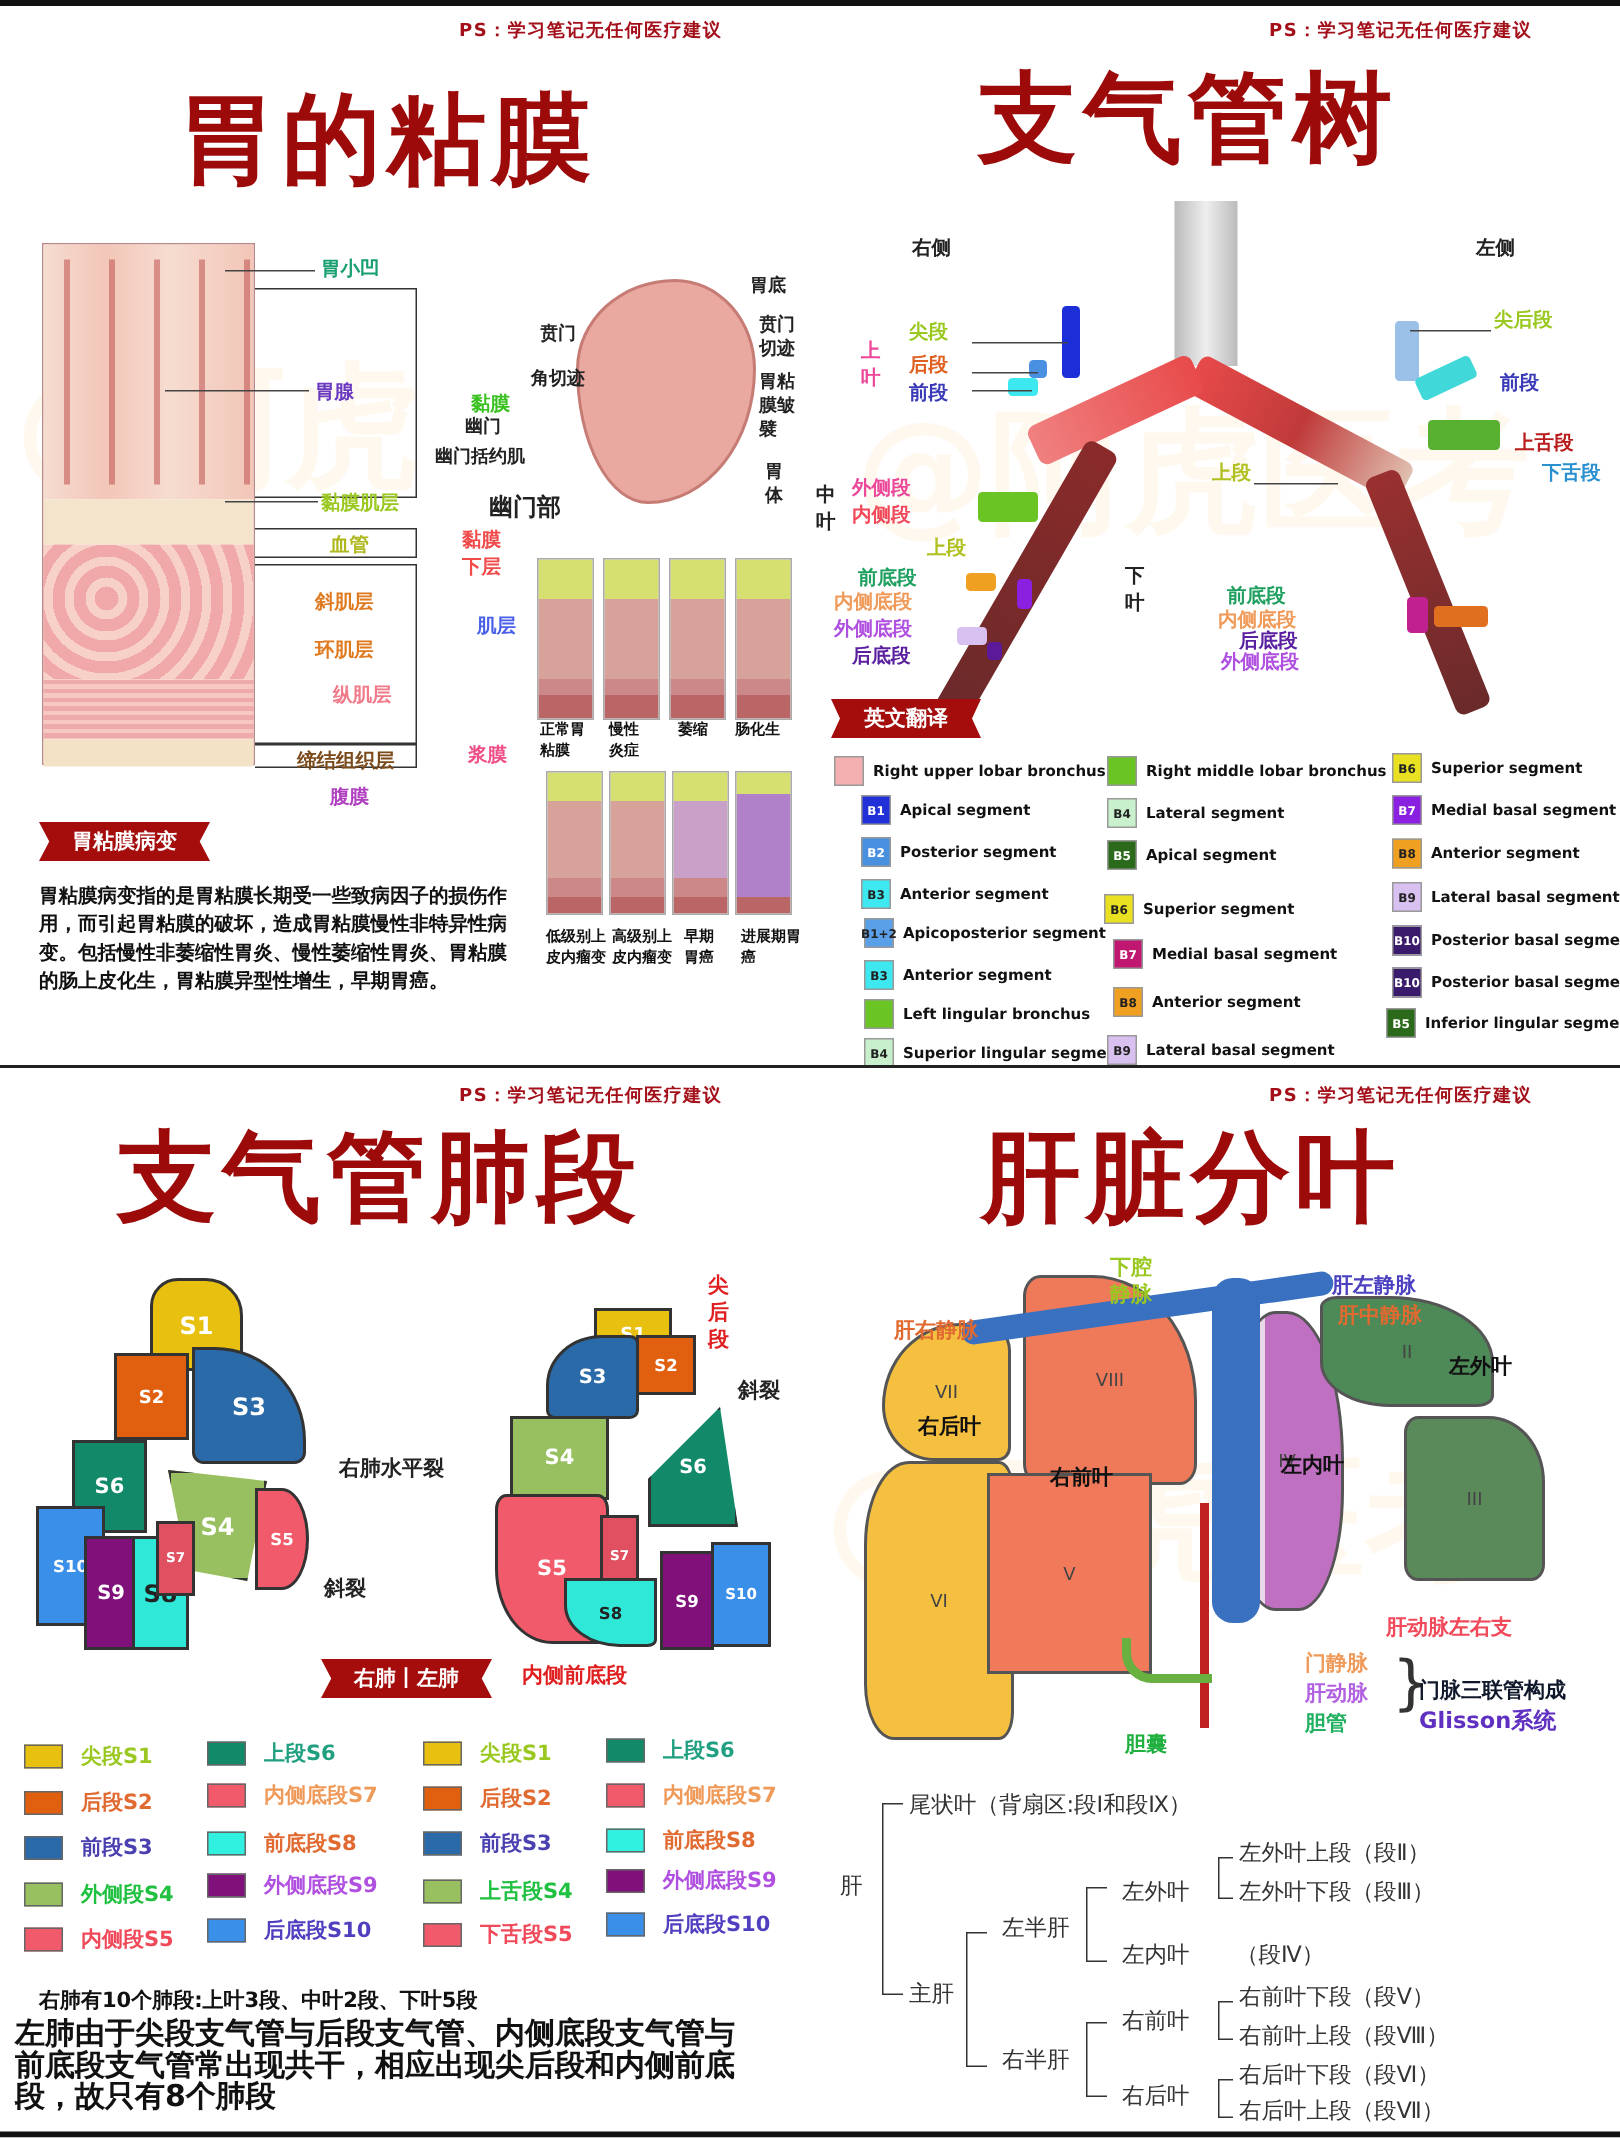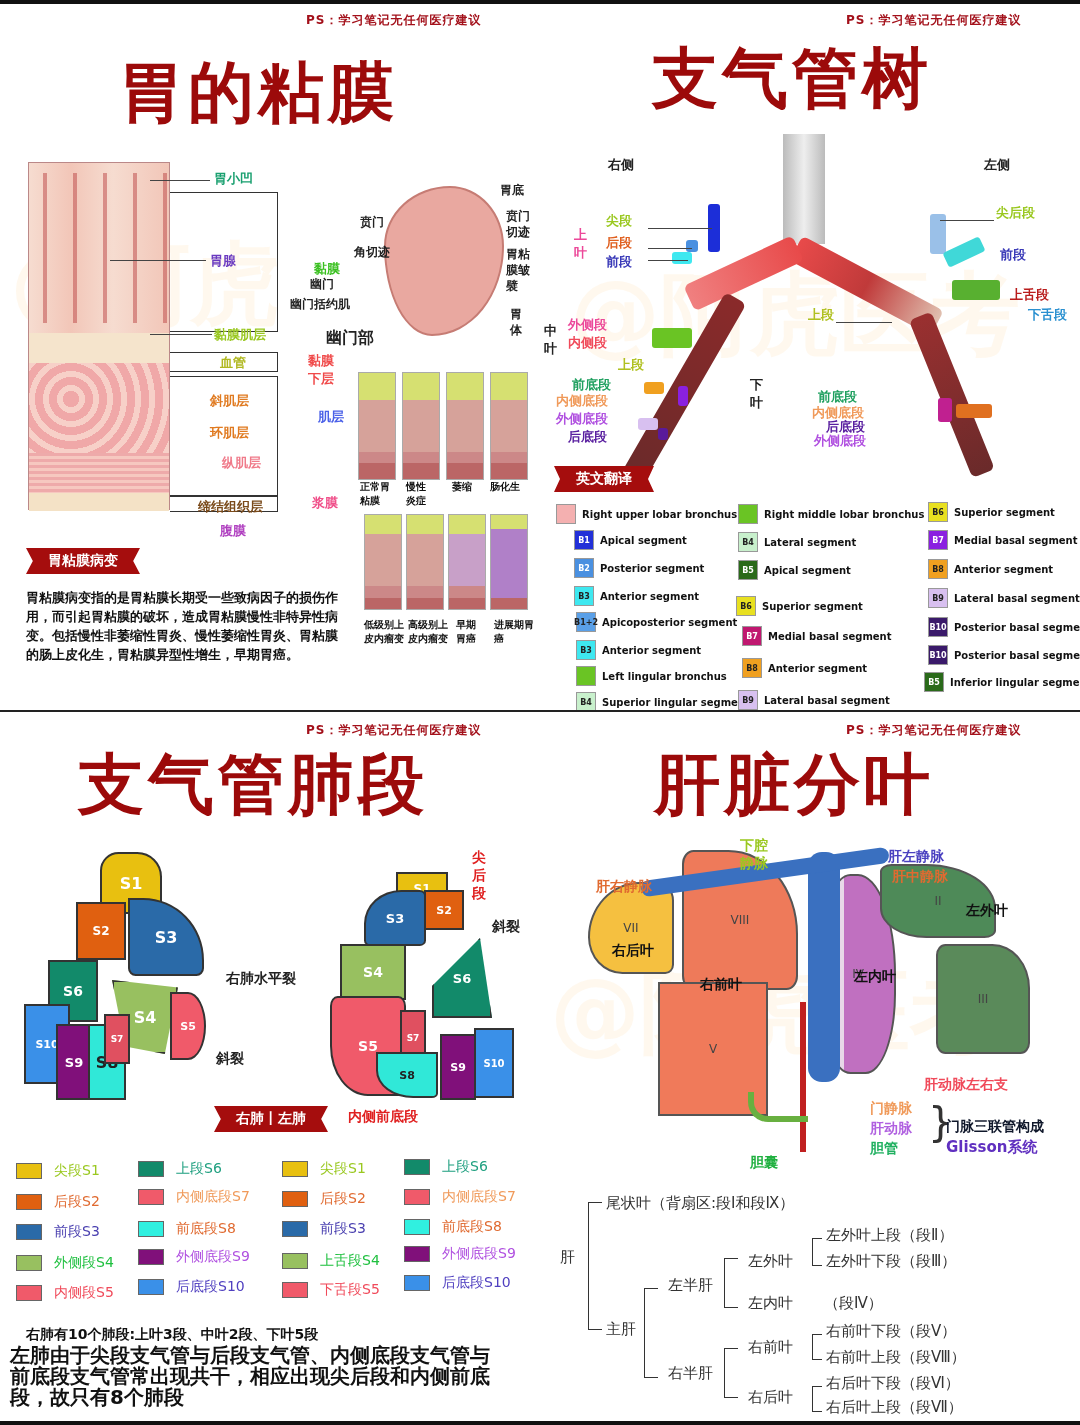--- a/index.html
+++ b/index.html
@@ -23,21 +23,21 @@
 .histo{position:absolute;width:38px;height:108px;background:linear-gradient(#d6e071 0 25%,#d6a29a 25% 75%,#c88 75% 85%,#b66 85% 100%);border:1px solid #aaa}
 .hcap{position:absolute;font-size:10px;font-weight:bold;line-height:14px;text-align:left}
 
 .trachea{position:absolute;left:243px;top:130px;width:42px;height:110px;background:linear-gradient(90deg,#bbb,#eee,#bbb)}
 .br{position:absolute;height:28px;transform-origin:left center;border-radius:6px}
 .seg{position:absolute;width:20px;height:12px;border-radius:3px}
 .leg-item{position:absolute;font-size:10px;font-weight:bold;white-space:nowrap;display:flex;align-items:center;gap:6px}
 .sw{width:20px;height:20px;font-size:8px;color:#fff;font-weight:bold;display:flex;align-items:center;justify-content:center;border:1px solid #999}
 
 .lobe{position:absolute;display:flex;align-items:center;justify-content:center;color:#fff;font-weight:bold;font-size:16px;border:2px solid #333}
-.s-leg{position:absolute;display:flex;align-items:center;gap:12px;font-size:14px;font-weight:normal;white-space:nowrap}
+.s-leg{position:absolute;display:flex;align-items:center;gap:12px;font-size:14px;font-weight:bold;white-space:nowrap}
 .s-sw{width:26px;height:16px;border:1px solid #666}
 
 .liverpart{position:absolute;display:flex;align-items:center;justify-content:center;font-size:12px;color:#444;border:2px solid #555}
 .tree{position:absolute;font-size:15px;color:#333;white-space:nowrap}
 .tb{position:absolute;border:1.5px solid #333;border-right:none}
 .wm{position:absolute;font-size:90px;font-weight:900;color:rgba(255,200,120,0.13);white-space:nowrap;pointer-events:none}
 </style>
 </head>
 <body>
 
@@ -385,20 +385,21 @@
 <div class="panel p4">
   <div class="wm" style="left:10px;top:240px">@阿虎医考</div>
   <div class="ps" style="left:306px;top:10px">PS：学习笔记无任何医疗建议</div>
   <div class="title" style="left:114px;top:28px">肝脏分叶</div>
 
   <div class="liverpart" style="left:48px;top:170px;width:86px;height:92px;background:#f5c040;border-radius:60% 20% 10% 40%">VII</div>
   <div class="liverpart" style="left:142px;top:138px;width:116px;height:140px;background:#ee7a5a;border-radius:10% 60% 10% 10%">VIII</div>
   <div class="liverpart" style="left:280px;top:162px;width:76px;height:200px;background:linear-gradient(90deg,#e8d8e8 30%,#c070c0 30%);border-radius:40% 50% 40% 40%">IV</div>
   <div class="liverpart" style="left:340px;top:152px;width:116px;height:74px;background:#4e8a58;border-radius:10% 60% 10% 40%">II</div>
   <div class="liverpart" style="left:396px;top:232px;width:94px;height:110px;background:#5a8a5a;border-radius:10% 40% 10% 10%">III</div>
+  <div class="liverpart" style="left:36px;top:262px;width:100px;height:186px;background:#f5c040;border-radius:30% 10% 10% 20%">VI</div>
   <div class="liverpart" style="left:118px;top:270px;width:110px;height:134px;background:#f07a5a">V</div>
   <div style="position:absolute;left:268px;top:140px;width:32px;height:230px;background:#3a70c0;border-radius:14px"></div>
   <div style="position:absolute;left:100px;top:152px;width:250px;height:16px;background:#3a70c0;border-radius:8px;transform:rotate(-8deg)"></div>
   <div style="position:absolute;left:260px;top:290px;width:6px;height:150px;background:#c02020"></div>
   <div style="position:absolute;left:208px;top:380px;width:60px;height:30px;border:6px solid #68b040;border-top:none;border-right:none;border-radius:0 0 0 20px"></div>
 
   <div class="lbl" style="left:200px;top:124px;color:#9ac820;width:34px;white-space:normal;line-height:18px;font-size:14px">下腔静脉</div>
   <div class="lbl" style="left:348px;top:136px;color:#4a40c0;font-size:14px">肝左静脉</div>
   <div class="lbl" style="left:352px;top:156px;color:#e06a30;font-size:14px">肝中静脉</div>
   <div class="lbl" style="left:56px;top:166px;color:#e06a30;font-size:14px">肝右静脉</div>

